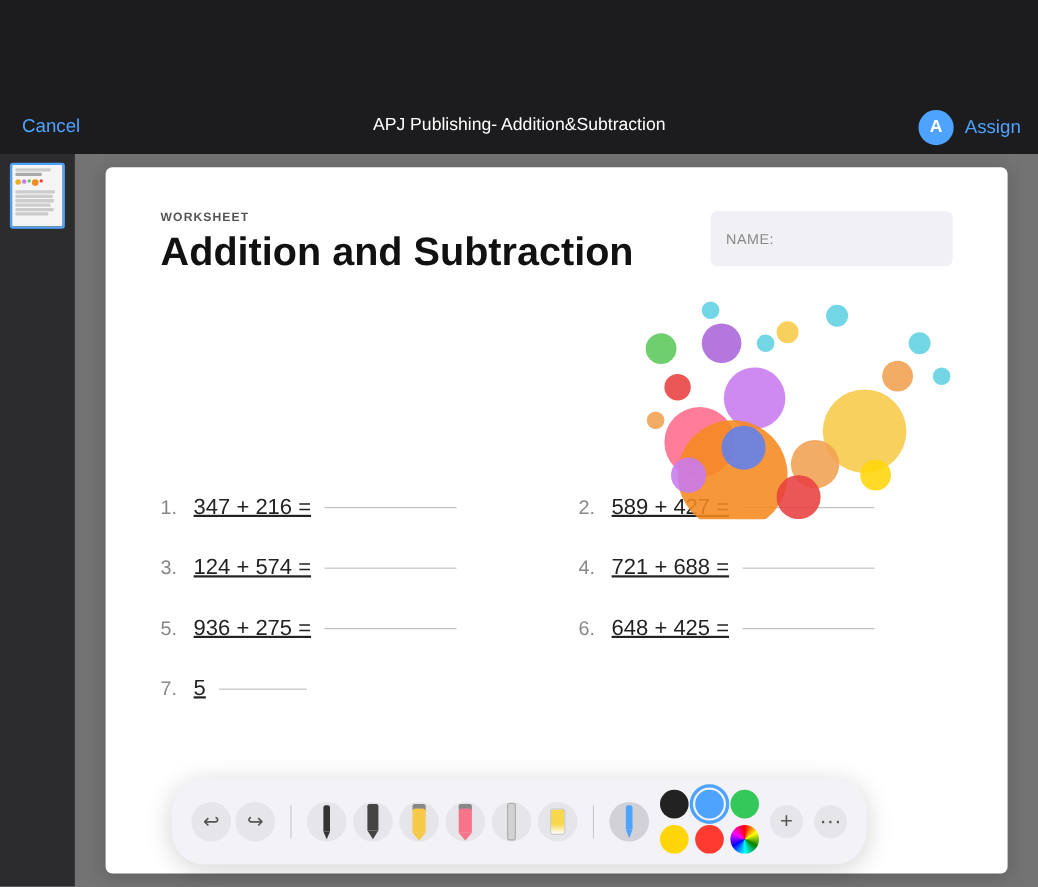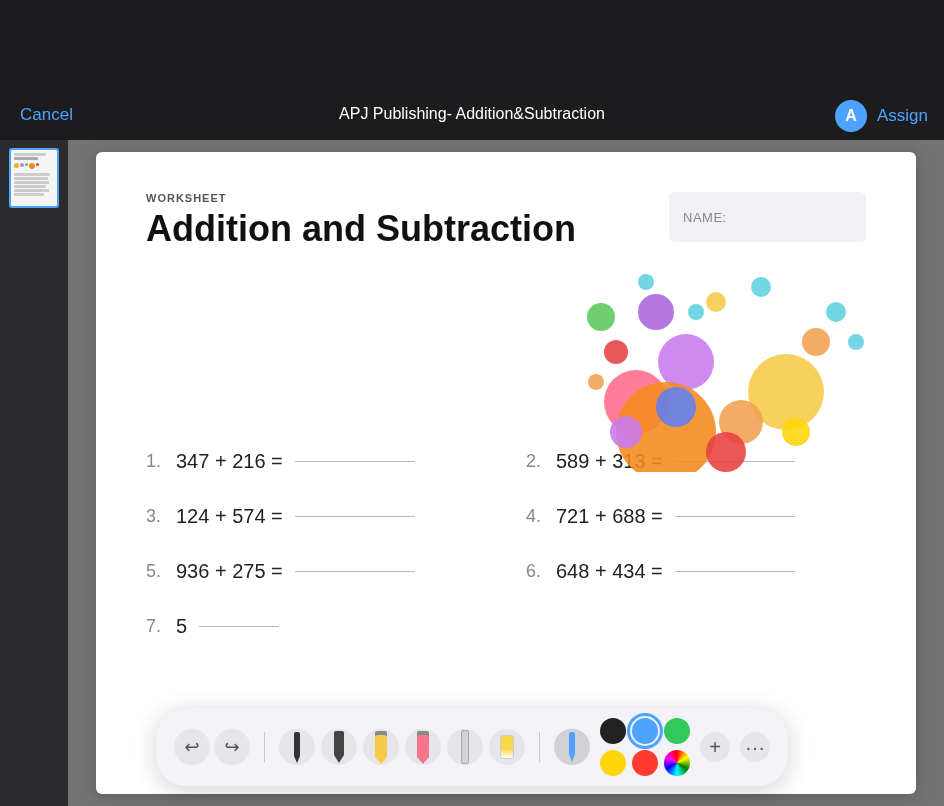--- a/index.html
+++ b/index.html
@@ -146,21 +146,21 @@
     .worksheet-title {
       font-size: 36px;
       font-weight: 800;
       color: #111;
     }
 
     .name-box {
       position: absolute;
       top: 40px;
       right: 50px;
-      width: 197px;
+      width: 220px;
       height: 50px;
       background: #f0f0f5;
       border-radius: 6px;
       display: flex;
       align-items: center;
       padding: 0 14px;
     }
     .name-label {
       font-size: 13px;
       color: #888;
@@ -207,20 +207,21 @@
       gap: 6px;
     }
     .problem-num {
       color: #888;
       font-size: 18px;
       min-width: 24px;
     }
     .problem-eq {
       font-size: 20px;
       color: #222;
+      text-decoration: underline;
     }
     .answer-line {
       border-bottom: 1.5px solid #bbb;
       width: 120px;
       display: inline-block;
       margin-left: 6px;
     }
 
     
     .toolbar {
@@ -510,41 +511,41 @@
 
       <div class="problems-section">
         <div class="problems-grid">
           <div class="problem-row">
             <span class="problem-num">1.</span>
             <span class="problem-eq">347 + 216 =</span>
             <span class="answer-line"></span>
           </div>
           <div class="problem-row">
             <span class="problem-num">2.</span>
-            <span class="problem-eq">589 + 313 =</span>
+            <span class="problem-eq">589 + 427 =</span>
             <span class="answer-line"></span>
           </div>
           <div class="problem-row">
             <span class="problem-num">3.</span>
             <span class="problem-eq">124 + 574 =</span>
             <span class="answer-line"></span>
           </div>
           <div class="problem-row">
             <span class="problem-num">4.</span>
             <span class="problem-eq">721 + 688 =</span>
             <span class="answer-line"></span>
           </div>
           <div class="problem-row">
             <span class="problem-num">5.</span>
             <span class="problem-eq">936 + 275 =</span>
             <span class="answer-line"></span>
           </div>
           <div class="problem-row">
             <span class="problem-num">6.</span>
-            <span class="problem-eq">648 + 434 =</span>
+            <span class="problem-eq">648 + 425 =</span>
             <span class="answer-line"></span>
           </div>
           <div class="problem-row">
             <span class="problem-num">7.</span>
             <span class="problem-eq">5</span>
             <span class="answer-line" style="width:80px;"></span>
           </div>
         </div>
       </div>
     </div>

